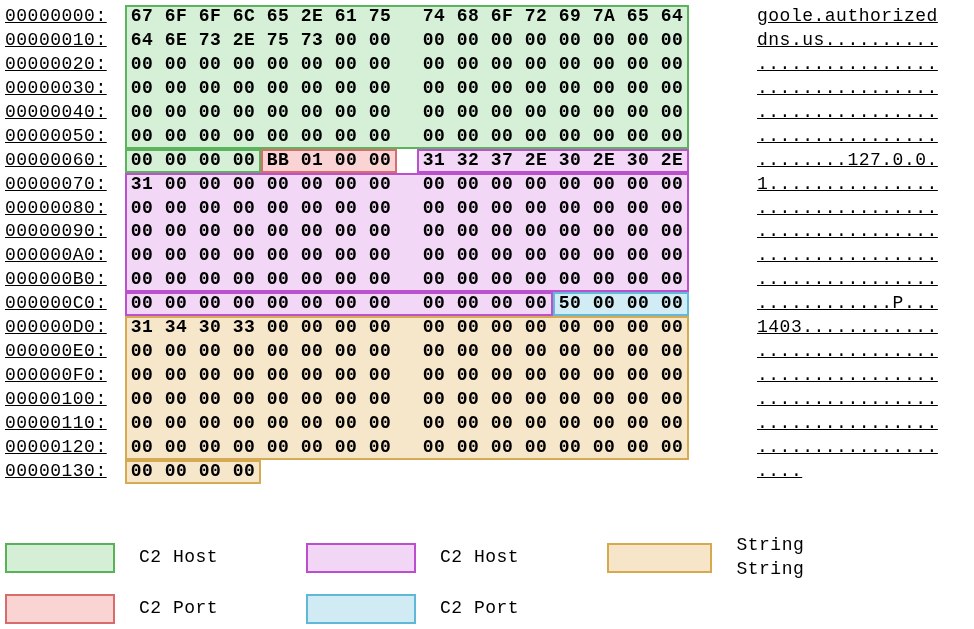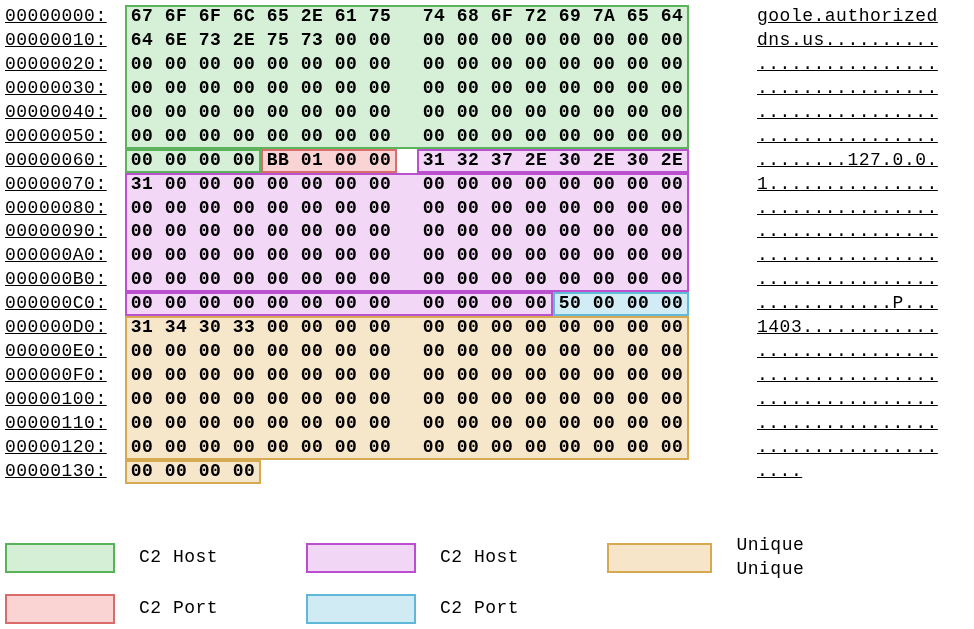--- a/index.html
+++ b/index.html
@@ -97,21 +97,21 @@
     <div class="legend-item">
       <div class="swatch green"></div>
       <span>C2 Host</span>
     </div>
     <div class="legend-item">
       <div class="swatch purple"></div>
       <span>C2 Host</span>
     </div>
     <div class="legend-item">
       <div class="swatch orange"></div>
-      <span>Unique Unique</span>
+      <span>String String</span>
     </div>
     <div class="legend-item">
       <div class="swatch red"></div>
       <span>C2 Port</span>
     </div>
     <div class="legend-item">
       <div class="swatch blue"></div>
       <span>C2 Port</span>
     </div>
   </div>

